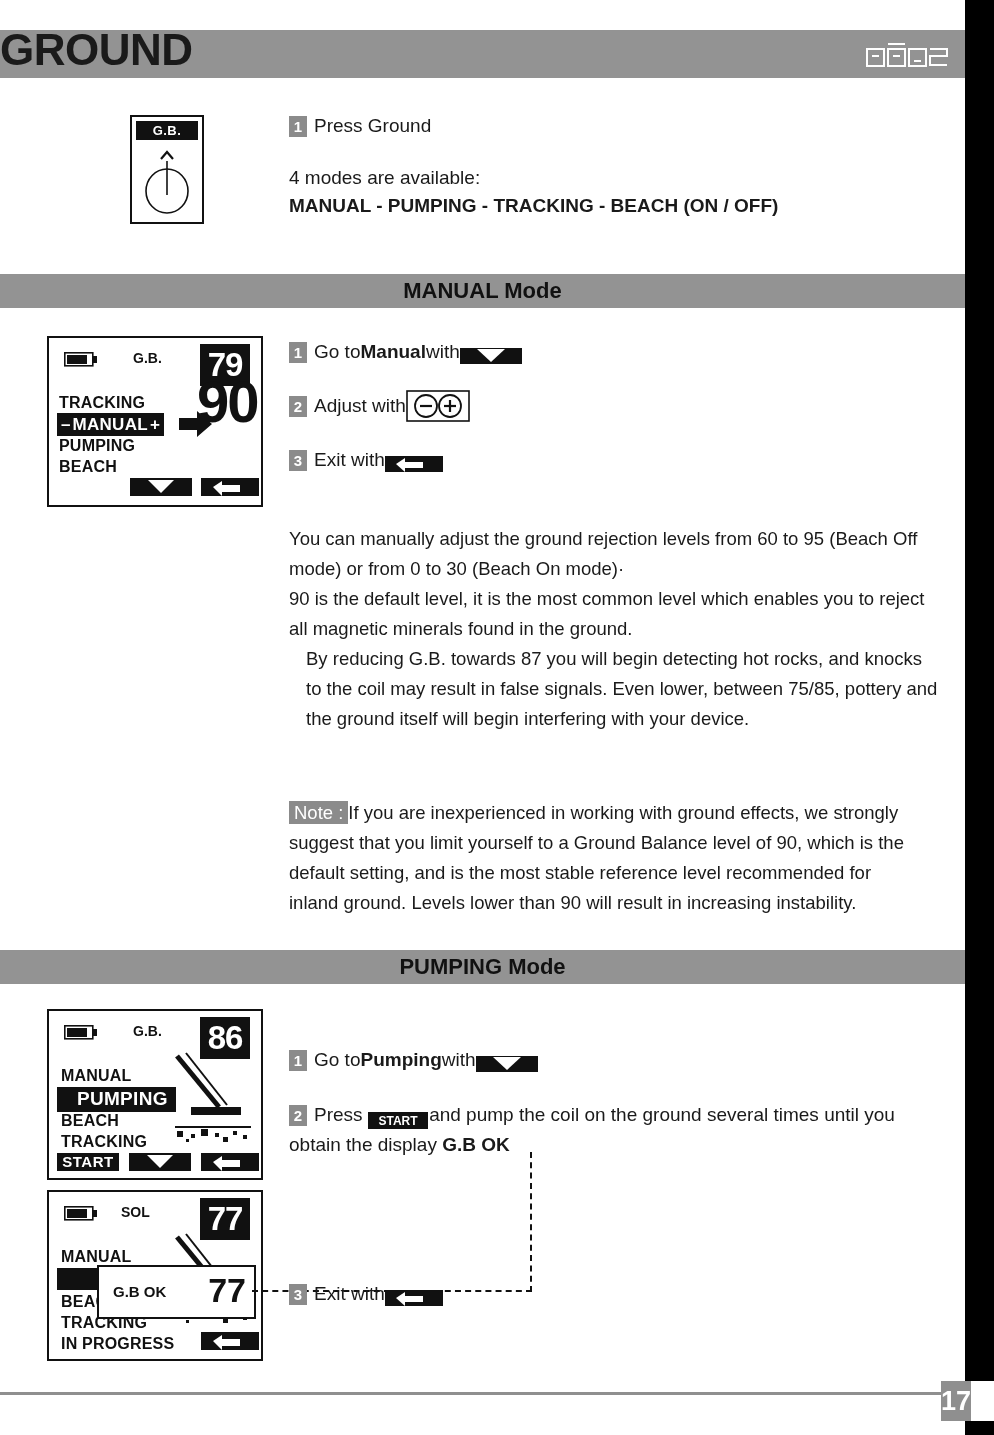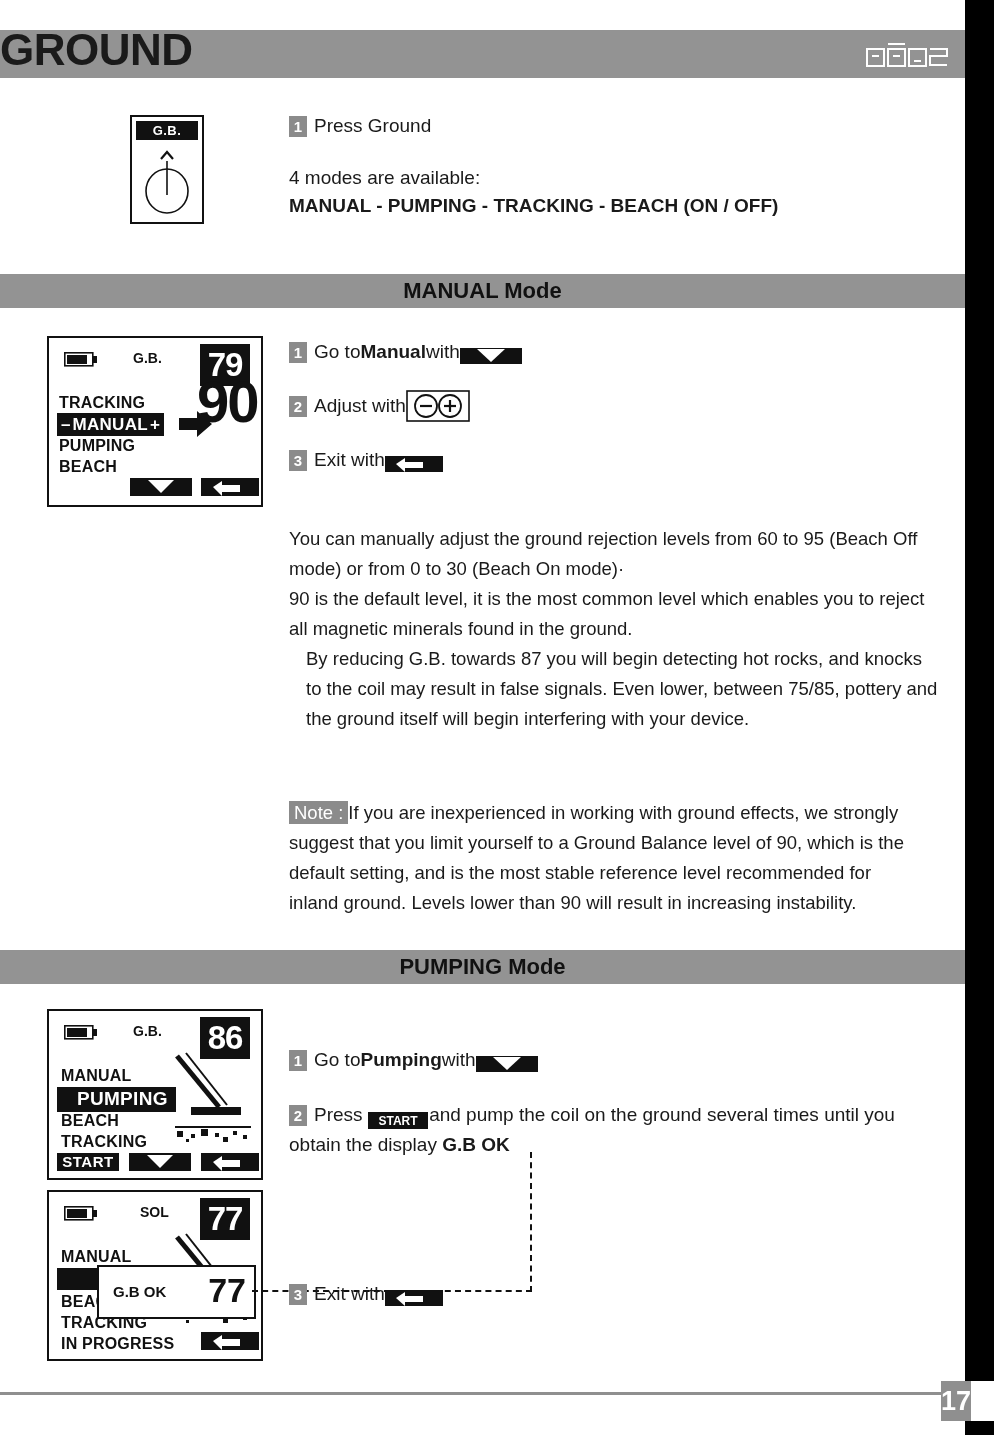--- a/index.html
+++ b/index.html
@@ -295,21 +295,21 @@
   </div>
 
   <div class="lcd" id="lcd3">
     <div class="batt">
       <svg width="36" height="15" viewBox="0 0 36 15">
         <rect x="0.8" y="0.8" width="28" height="13" fill="none" stroke="#111" stroke-width="1.6"></rect>
         <rect x="3" y="3" width="20" height="9" fill="#111"></rect>
         <rect x="29" y="4" width="4" height="7" fill="#111"></rect>
       </svg>
     </div>
-    <div class="lcd-gb" style="left:91px;">SOL</div>
+    <div class="lcd-gb" style="left:72px;">SOL</div>
 
     <div class="digit-box" style="left:151px;top:6px;width:50px;height:42px;"></div>
     <div style="position:absolute;left:151px;top:6px;width:50px;height:42px;line-height:42px;text-align:center;
                 font-size:33px;font-weight:bold;color:#fff;letter-spacing:-1px;">77</div>
 
     <div style="position:absolute;left:112px;top:40px;">
       <svg width="92" height="92" viewBox="0 0 92 92">
         <line x1="16" y1="5" x2="58" y2="56" stroke="#111" stroke-width="5"></line>
         <line x1="25" y1="2" x2="66" y2="54" stroke="#111" stroke-width="2"></line>
         <rect x="30" y="56" width="50" height="8" fill="#111"></rect>

